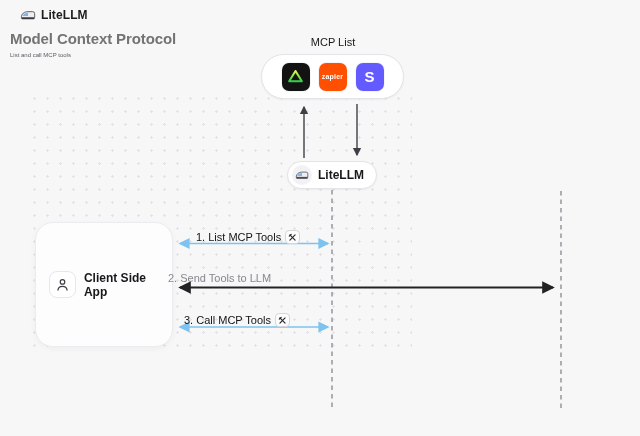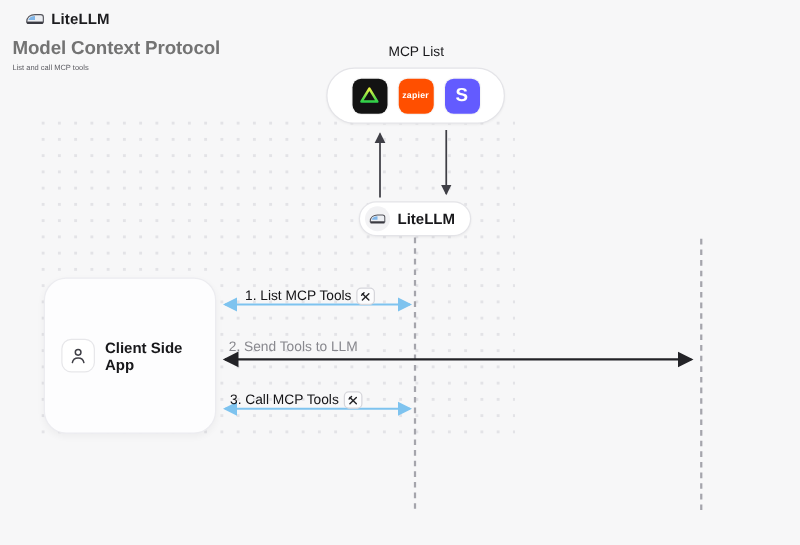--- a/index.html
+++ b/index.html
@@ -57,21 +57,21 @@
   .client-label { font-size:12px; font-weight:600; color:#18181b; }
 
   
   .overlay { position:absolute; left:0; top:0; width:640px; height:436px; z-index:2;
              pointer-events:none; }
 
   
   .msg { position:absolute; display:flex; align-items:center; gap:4px; z-index:4;
          font-size:11px; font-weight:500; color:#141417; }
   .msg-1 { left:184px; top:230px;margin-left:12px; }
-  .msg-2 { left:183px; top:272px; color:#88888e;align-items:center; }
+  .msg-2 { left:168px; top:272px; color:#88888e;align-items:center; }
   .msg-3 { left:184px; top:313px; }
   .tool-badge { display:inline-flex; width:15px; height:14px; border:1px solid #d6d6db;
                 border-radius:4px; background:#fcfcfd; align-items:center; justify-content:center; }
   .tool-badge svg { width:9px; height:9px; }
 </style>
 </head>
 <body>
 
 <div class="canvas">
 

